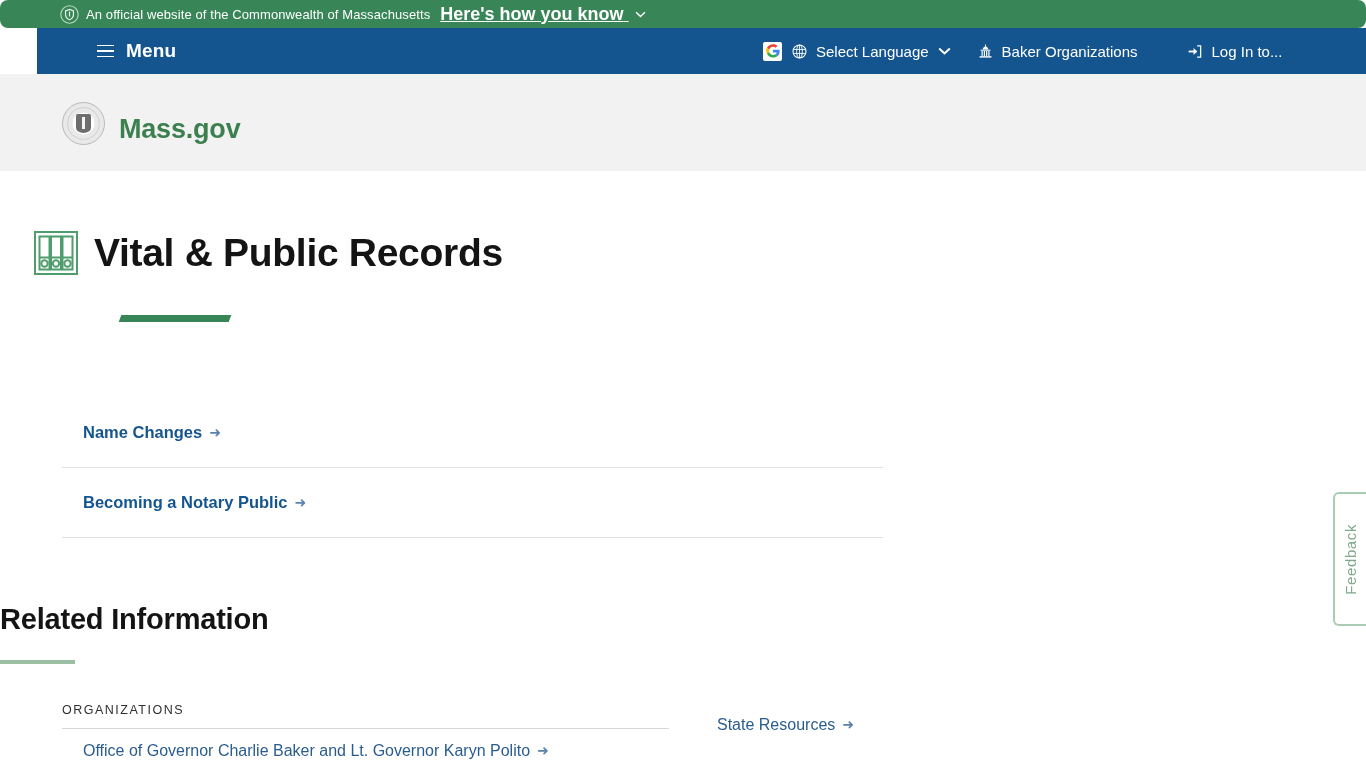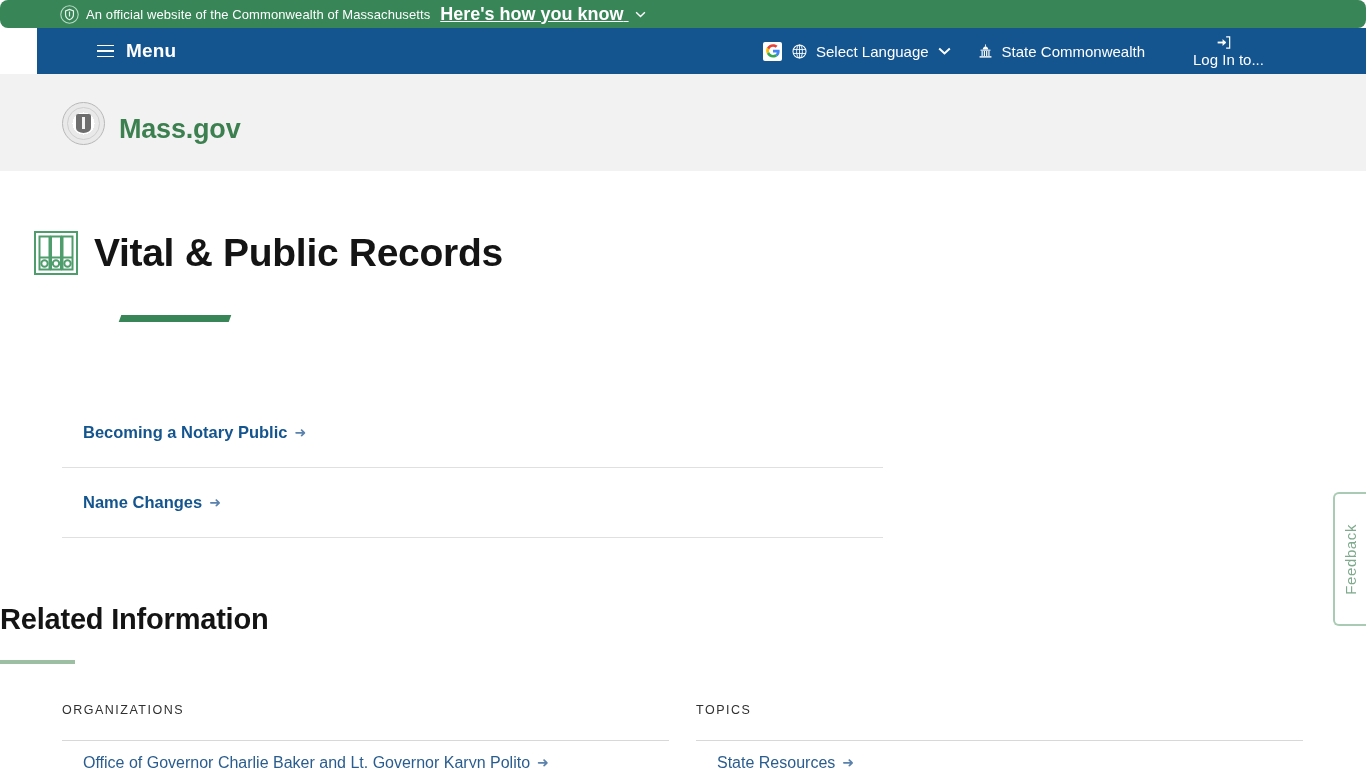--- a/index.html
+++ b/index.html
@@ -86,21 +86,21 @@
   }
   .util-item {
     display: flex;
     align-items: center;
     color: #ffffff;
     font-size: 15px;
     cursor: pointer;
     white-space: nowrap;
   }
   .util-item + .util-item { margin-left: 26px; }
-  .util-item.login { margin-left: 48px; flex-direction: column; }
+  .util-item.login { margin-left: 48px; }
   .util-ico { margin-right: 8px; display: flex; align-items: center; }
   .g-logo {
     width: 19px; height: 19px;
     background: #ffffff;
     border-radius: 2px;
     display: flex; align-items: center; justify-content: center;
     margin-right: 9px;
     flex: 0 0 auto;
   }
   .chev-down { margin-left: 9px; display: inline-flex; }
@@ -273,21 +273,21 @@
     margin-top: 39px;
     display: flex;
     padding-left: 62px;
     gap: 27px;
   }
   .rel-col { width: 607px; }
   .rel-col-head {
     font-size: 12.5px;
     letter-spacing: 1.5px;
     color: #303030;
-    padding-bottom: 23px;
+    padding-bottom: 11px;
     border-bottom: 1px solid #d8d8d8;
   }
   .rel-item {
     padding: 13px 0 0 21px;
     font-size: 16px;
     color: #14558f;
     font-weight: normal;
   }
   .rel-item a {
     color: #2a5d8f;
@@ -382,21 +382,21 @@
           <path d="M12 2 L12 5" stroke="#ffffff" stroke-width="1.2"></path>
           <path d="M12 4.6 C9.6 5.4 8.2 7.2 8 9 H16 C15.8 7.2 14.4 5.4 12 4.6 Z" fill="#ffffff"></path>
           <rect x="5" y="9.4" width="14" height="1.5" fill="#ffffff"></rect>
           <rect x="6.4" y="11.3" width="1.7" height="7" fill="#ffffff"></rect>
           <rect x="9.6" y="11.3" width="1.7" height="7" fill="#ffffff"></rect>
           <rect x="12.8" y="11.3" width="1.7" height="7" fill="#ffffff"></rect>
           <rect x="16" y="11.3" width="1.7" height="7" fill="#ffffff"></rect>
           <rect x="3.6" y="18.6" width="16.8" height="2" fill="#ffffff"></rect>
         </svg>
       </span>
-      <span>State Commonwealth</span>
+      <span>Baker Organizations</span>
     </div>
 
     <div class="util-item login">
       <span class="util-ico">
         <svg width="18" height="17" viewBox="0 0 24 24" aria-hidden="true">
           <path d="M15 4 H20 V20 H15" fill="none" stroke="#ffffff" stroke-width="1.7"></path>
           <path d="M3 12 H14" stroke="#ffffff" stroke-width="2.6"></path>
           <path d="M10 7.2 L15 12 L10 16.8 Z" fill="#ffffff"></path>
         </svg>
       </span>
@@ -443,26 +443,26 @@
       <circle cx="24" cy="34.5" r="3.2" fill="none" stroke="#4f9d6d" stroke-width="2"></circle>
       <circle cx="35.5" cy="34.5" r="3.2" fill="none" stroke="#4f9d6d" stroke-width="2"></circle>
     </svg>
     <h1 class="page-title">Vital &amp; Public Records</h1>
   </div>
   <div class="title-rule"></div>
 
   <div class="link-list">
     <div class="link-row">
       <a class="row-link">
-        <span>Becoming a Notary Public</span><span class="arrow">➜</span>
+        <span>Name Changes</span><span class="arrow">➜</span>
       </a>
     </div>
     <div class="link-row">
       <a class="row-link">
-        <span>Name Changes</span><span class="arrow">➜</span>
+        <span>Becoming a Notary Public</span><span class="arrow">➜</span>
       </a>
     </div>
   </div>
 
   <div class="related-head">
     <h2 class="related-title">Related Information</h2>
     <div class="related-rule"></div>
   </div>
 
   <div class="related-cols">
@@ -473,21 +473,20 @@
         <a>
           <span>Office of Governor Charlie Baker and Lt. Governor Karyn Polito</span><span class="arrow">➜</span>
         </a>
       </div>
       <div class="rel-item">
         
       </div>
     </div>
 
     <div class="rel-col">
-      <div class="rel-col-head">TOPICS</div>
       <div class="rel-item">
         <a>
           <span>State Resources</span><span class="arrow">➜</span>
         </a>
       </div>
       <div class="rel-item">
         
       </div>
     </div>
 

